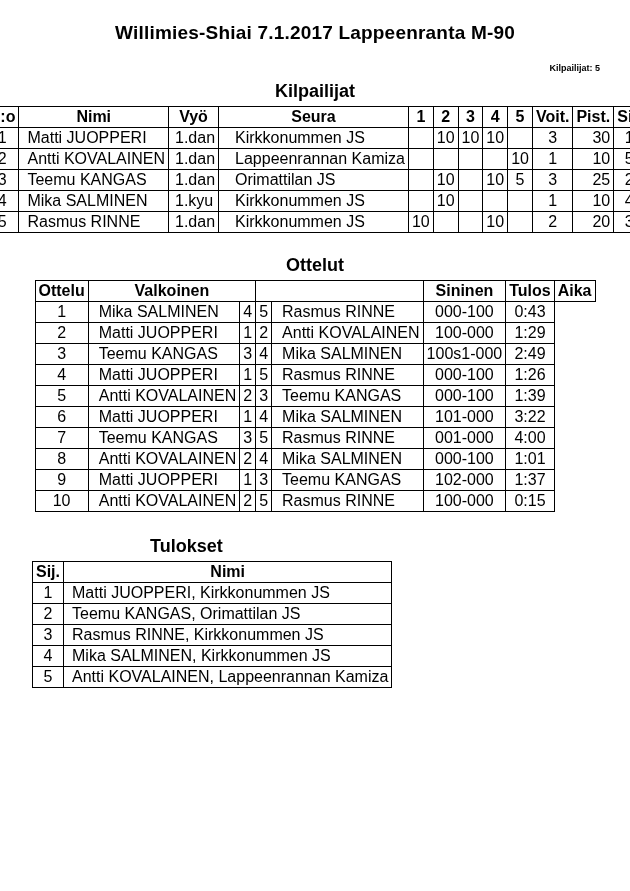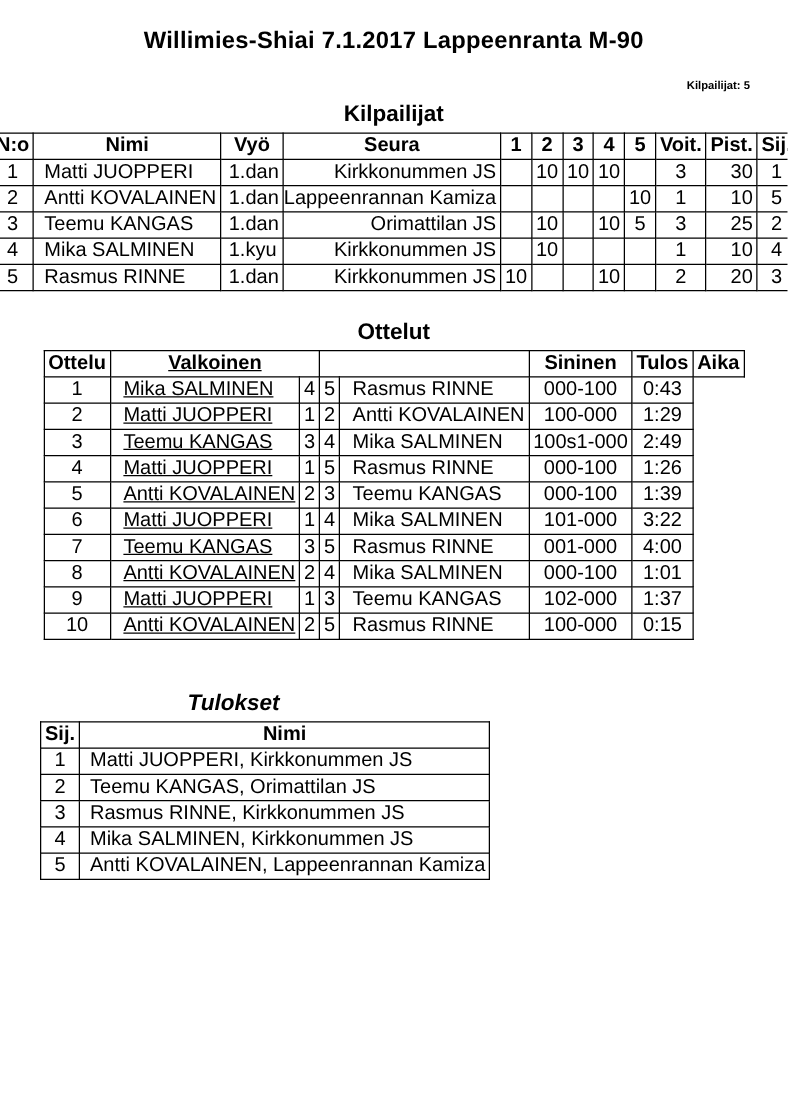--- a/index.html
+++ b/index.html
@@ -36,22 +36,21 @@
     padding-right: 30px;
   }
   .section-head {
     text-align: center;
     font-size: 18px;
     font-weight: bold;
     margin-top: 8px;
     margin-bottom: 4px;
   }
   .section-head.results {
-    margin-top: 40px;
-    font-style: italic;
+    margin-top: 24px;
   }
   .section-head.matches {
     margin-top: 22px;
   }
   table {
     border-collapse: collapse;
     font-size: 16px;
     background: #ffffff;
   }
   table td, table th {
@@ -72,32 +71,32 @@
   }
   
   #competitors-table {
     width: 530px;
   }
   #competitors-table th.c-no, #competitors-table td.c-no { width: 20px; text-align: center; }
   #competitors-table th.c-name, #competitors-table td.c-name { width: 150px; text-align: left; padding-left: 8px; }
   #competitors-table th.c-name { text-align: center; padding-left: 3px; }
   #competitors-table th.c-belt, #competitors-table td.c-belt { width: 60px; text-align: left; padding-left: 6px; }
   #competitors-table th.c-belt { text-align: center; padding-left: 3px; }
-  #competitors-table th.c-club, #competitors-table td.c-club { width: 150px; text-align: right; padding-left: 0; }
+  #competitors-table th.c-club, #competitors-table td.c-club { width: 150px; text-align: left; padding-left: 16px; }
   #competitors-table th.c-club { text-align: center; padding-left: 3px; }
   #competitors-table th.c-m, #competitors-table td.c-m { width: 18px; text-align: center; }
   #competitors-table th.c-win, #competitors-table td.c-win { width: 26px; text-align: center; }
   #competitors-table th.c-pts, #competitors-table td.c-pts { width: 26px; text-align: right; }
   #competitors-table th.c-rank, #competitors-table td.c-rank { width: 24px; text-align: center; }
   
   #matches-table {
     width: 530px;
   }
   #matches-table th.m-no, #matches-table td.m-no { width: 26px; text-align: center; }
-  #matches-table th.m-white, #matches-table td.m-white { width: 165px; text-align: left; padding-left: 10px; text-decoration: underline; }
+  #matches-table th.m-white, #matches-table td.m-white { width: 165px; text-align: left; padding-left: 10px; }
   #matches-table th.m-white { text-align: center; padding-left: 3px; }
   #matches-table th.m-ws, #matches-table td.m-ws { width: 18px; text-align: center; }
   #matches-table th.m-bs, #matches-table td.m-bs { width: 18px; text-align: center; }
   #matches-table th.m-blue, #matches-table td.m-blue { width: 165px; text-align: left; padding-left: 10px; }
   #matches-table th.m-blue { text-align: center; padding-left: 3px; }
   #matches-table th.m-result, #matches-table td.m-result { width: 72px; text-align: center; }
   #matches-table th.m-time, #matches-table td.m-time { width: 46px; text-align: center; }
   
   #results-wrap {
     display: flex;

